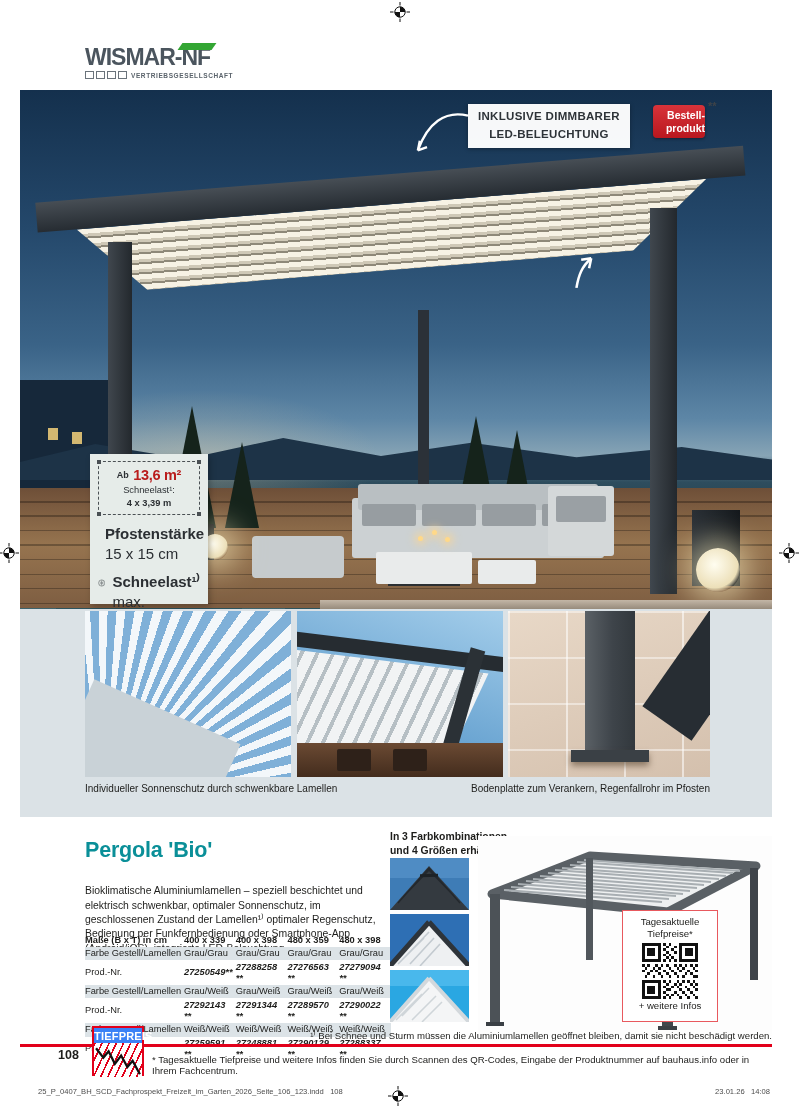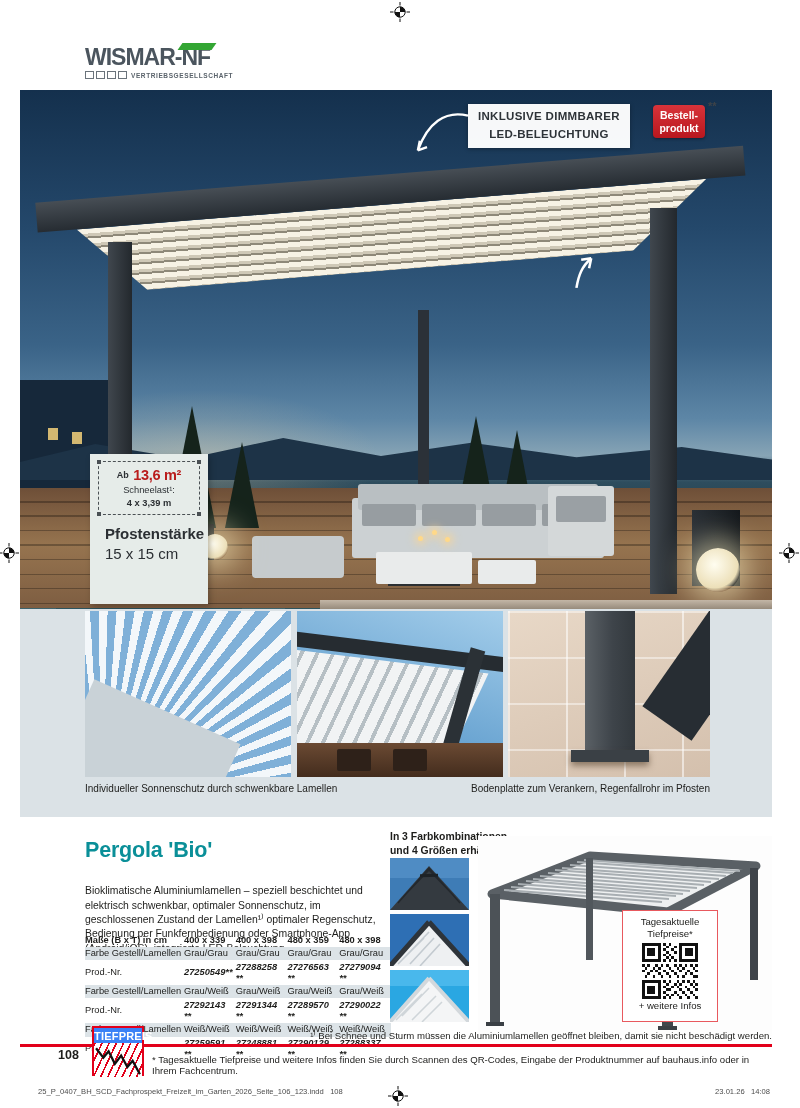--- a/index.html
+++ b/index.html
@@ -51,21 +51,21 @@
   .ctable{position:absolute;background:#e9ebeb;border-radius:2px;box-shadow:0 14px 0 -12px #2b2f33;}
   .candle{position:absolute;width:5px;height:5px;border-radius:50%;background:#ffd98a;box-shadow:0 0 8px 3px rgba(255,214,140,.8);}
 
   .callout{position:absolute;background:rgba(255,255,255,.97);color:#2e3338;font-weight:700;font-size:11.5px;letter-spacing:.3px;
     text-align:center;box-shadow:0 1px 4px rgba(0,0,0,.35);padding:4px 10px;line-height:1.55;white-space:nowrap;}
   .callout.led{left:448px;top:14px;}
   .co-line{position:absolute;background:rgba(255,255,255,.97);color:#2e3338;font-weight:700;font-size:11.5px;letter-spacing:.3px;
     box-shadow:0 1px 4px rgba(0,0,0,.35);padding:4px 9px;white-space:nowrap;}
   .arr{position:absolute;}
   .badge{position:absolute;left:633px;top:15px;width:52px;background:linear-gradient(180deg,#d8333a,#b9171e);border-radius:4px;
-    color:#fff;font-weight:700;font-size:10.5px;line-height:1.2;text-align:center;padding:4px 0;box-shadow:0 1px 3px rgba(0,0,0,.4);}
+    color:#fff;font-weight:700;font-size:10.5px;line-height:1.2;text-align:right;padding:4px 0;box-shadow:0 1px 3px rgba(0,0,0,.4);}
   .badge-stars{position:absolute;left:688px;top:10px;color:#3e4348;font-weight:700;font-size:11px;}
 
   .info-panel{position:absolute;left:70px;top:364px;width:118px;height:150px;background:#e6ece9;box-shadow:2px 3px 6px rgba(0,0,0,.25);padding:7px 8px;box-sizing:border-box;}
   .marquee{position:relative;border:1px dashed #4a5054;padding:4px 2px 5px;text-align:center;}
   .marquee .c{position:absolute;width:4px;height:4px;background:#4a5054;}
   .c.tl{left:-2px;top:-2px}.c.tr{right:-2px;top:-2px}.c.bl{left:-2px;bottom:-2px}.c.br{right:-2px;bottom:-2px}
   .area-ab{font-size:9px;font-weight:700;color:#2b2f33;vertical-align:2px;}
   .area-val{font-size:14.5px;font-weight:700;color:#b91c1c;letter-spacing:-.3px;}
   .area-sub{font-size:9.3px;color:#2b2f33;line-height:1.35;}
   .area-dims{font-weight:700;}
@@ -247,20 +247,27 @@
       <div class="area-sub">Schneelast¹:</div>
       <div class="area-sub area-dims">4 x 3,39 m</div>
     </div>
     <div class="spec-row">
       <svg width="22" height="22" viewBox="0 0 22 22">
         <rect x="2.5" y="2.5" width="17" height="17" rx="2.5" fill="none" stroke="#3c4246" stroke-width="1.3"></rect>
         <rect x="6" y="6" width="10" height="10" fill="none" stroke="#3c4246" stroke-width="1"></rect>
         <path d="M6 9.5l10-3M6 13l10-3.5M6 16l10-3" stroke="#3c4246" stroke-width=".8"></path>
       </svg>
       <div class="spec-txt"><span class="spec-b">Pfostenstärke</span><br><span>15 x 15 cm</span></div>
+    </div>
+    <div class="spec-row">
+      <svg width="22" height="22" viewBox="0 0 22 22">
+        <circle cx="11" cy="11" r="9.3" fill="none" stroke="#3c4246" stroke-width="1.3"></circle>
+        <path d="M11 3.8V18.2M4.7 7.4L17.3 14.6M4.7 14.6L17.3 7.4M11 5.4l-1.8-1.5M11 5.4l1.8-1.5M11 16.6l-1.8 1.5M11 16.6l1.8 1.5" stroke="#3c4246" stroke-width="1.1" fill="none"></path>
+      </svg>
+      <div class="spec-txt"><span class="spec-b">Schneelast¹⁾</span><br><span>max.</span><br><span>90 kg/m²</span></div>
     </div>
   </div>
 </div>
 
 <div class="band">
   <div class="photo photo1">
     <div class="p1-fan"></div>
       <div class="p1-edge"></div>
   </div>
   <div class="photo photo2">

